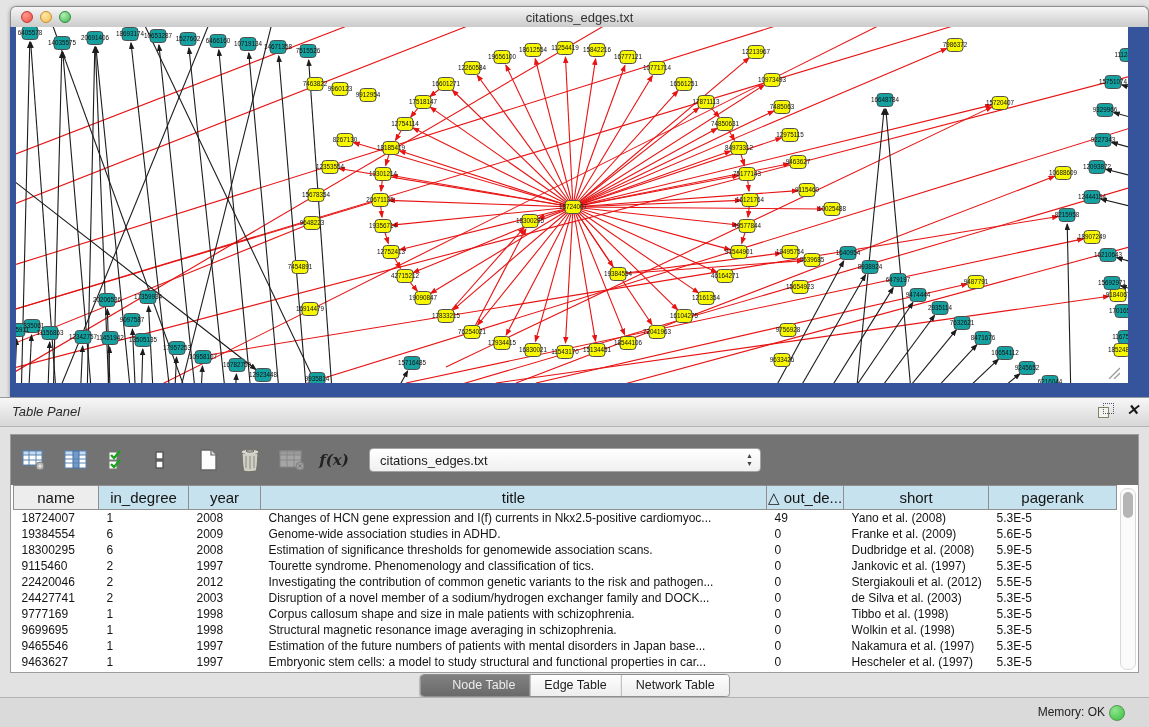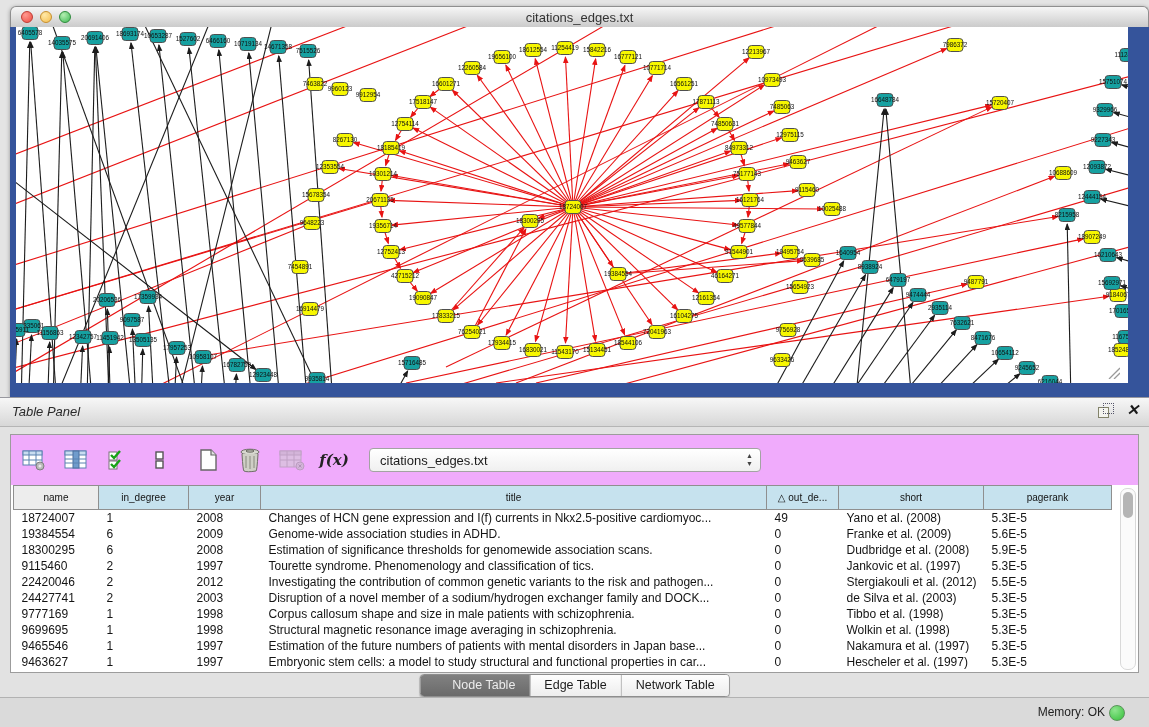--- a/index.html
+++ b/index.html
@@ -26,30 +26,30 @@
   .tphead{height:28px;background:linear-gradient(#f7f7f7,#d7d7d7);
           border-top:1px solid #98989f;border-bottom:1px solid #b5b5b5;position:relative;font-style:italic;}
   .tptitle{font-size:13px;color:#2b2b2b;line-height:28px;padding-left:12px;}
   .tpicons{position:absolute;right:10px;top:5px;display:flex;gap:13px;align-items:center;}
   .floatico{width:15px;height:14px;position:relative;}
   .floatico .sq1{position:absolute;left:0;top:4px;width:9px;height:9px;border:1px solid #83836a;background:#f4f4ee;}
   .floatico .sq2{position:absolute;left:5px;top:0;width:9px;height:9px;border:1px dotted #55556a;}
   .closex{font-size:15px;font-weight:bold;color:#1a1a1a;line-height:14px;cursor:default;}
   .tcontainer{position:absolute;left:10px;top:37px;width:1127px;height:237px;
               border:1px solid #9c9c9c;background:#fff;}
-  .toolbar{height:50px;background:#f0abfc;display:flex;align-items:center;padding-left:10px;gap:16px;}
+  .toolbar{height:50px;background:#737373;display:flex;align-items:center;padding-left:10px;gap:16px;}
   .tbico{width:26px;height:26px;display:flex;align-items:center;justify-content:center;}
   .fx{font-family:"DejaVu Serif",serif;font-style:italic;font-weight:bold;font-size:15px;color:#222;}
   .combo{width:392px;height:24px;background:linear-gradient(#ffffff,#f0f0f0);
          border:1px solid #a3a3a3;border-radius:4px;position:relative;
          font-size:13px;color:#1c1c1c;line-height:23px;padding-left:10px;box-sizing:border-box;margin-left:6px;}
   .combo .steppers{position:absolute;right:7px;top:3px;font-size:7px;color:#444;line-height:8px;text-align:center;}
   table.dt{border-collapse:collapse;table-layout:fixed;font-size:12px;color:#141414;margin-left:2px;}
   table.dt th{height:21px;background:#c6e2ee;border:1px solid #8f8f8f;border-left:none;
-              font-weight:normal;font-size:10px;text-align:center;overflow:hidden;white-space:nowrap;}
+              font-weight:normal;font-size:15px;text-align:center;overflow:hidden;white-space:nowrap;}
   table.dt th:first-child{background:#ededed;border-left:1px solid #8f8f8f;}
   table.dt td{height:16px;line-height:16px;padding:0 0 0 8px;white-space:nowrap;overflow:hidden;}
   td.title-cell{padding-left:12px;}
   td.short-cell{padding-left:14px;}
   .vscroll{position:absolute;right:2px;top:53px;width:14px;height:180px;background:#fbfbfb;
            border:1px solid #d9d9d9;border-radius:7px;}
   .vthumb{width:10px;height:26px;border-radius:5px;background:#b5b5b5;margin:3px auto 0;}
   .tabsbar{position:absolute;left:50%;top:277px;transform:translateX(-50%);display:flex;
            border:1px solid #8e8e8e;border-radius:4px;overflow:hidden;background:#fff;
            box-shadow:0 1px 1px rgba(0,0,0,.15);}

